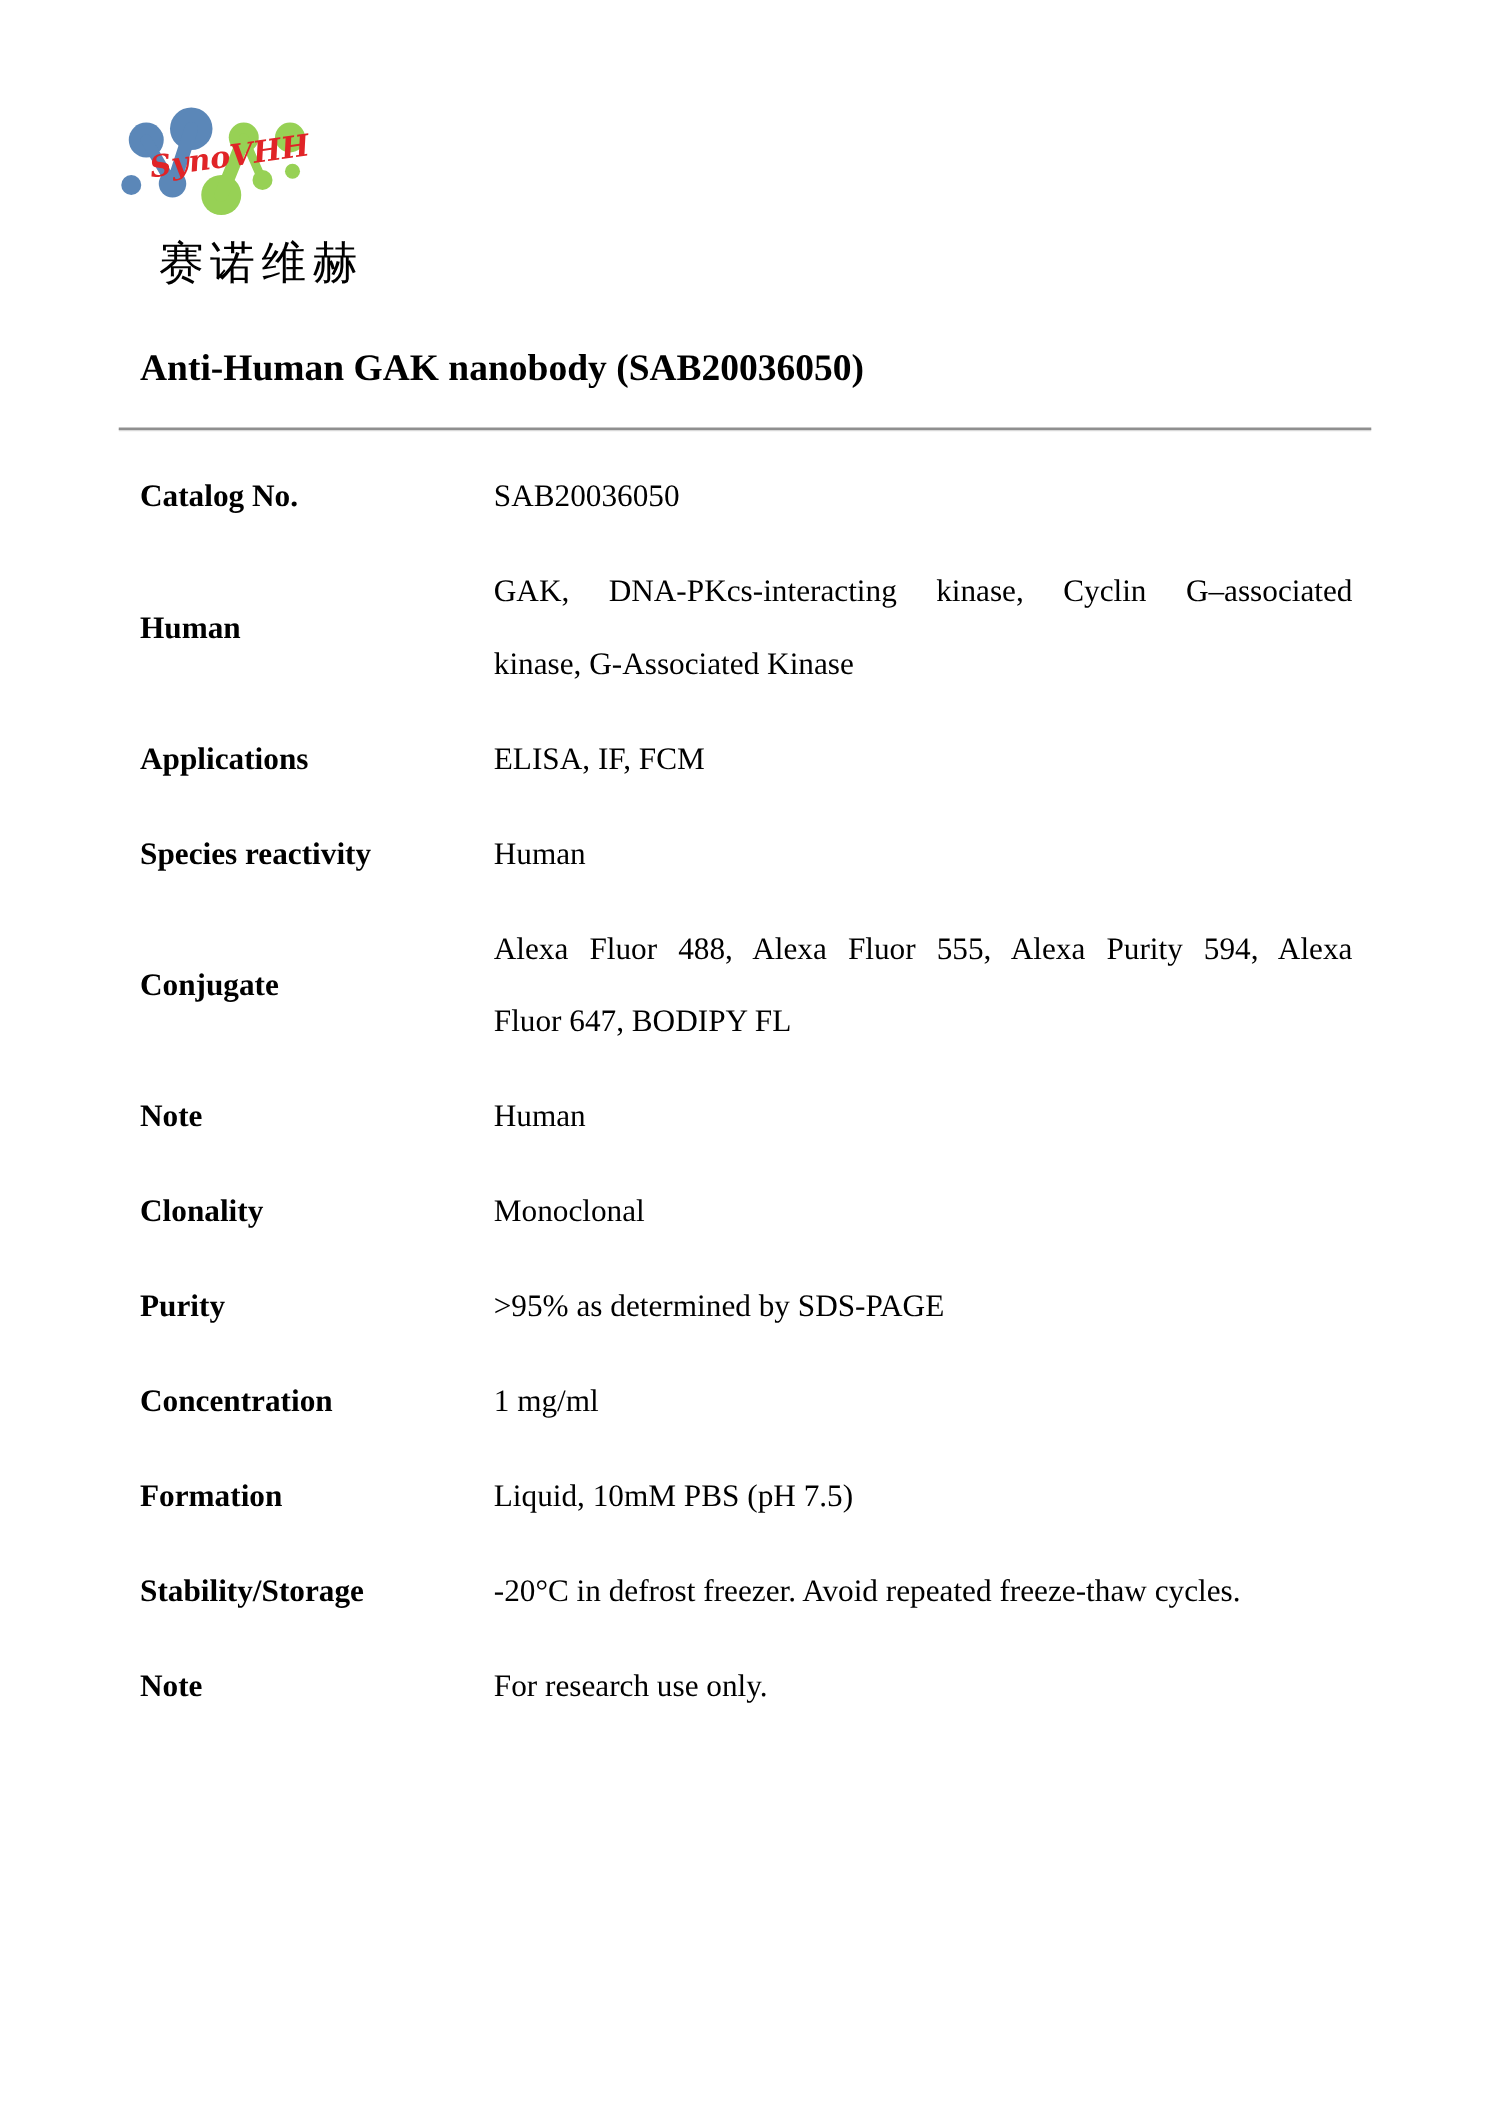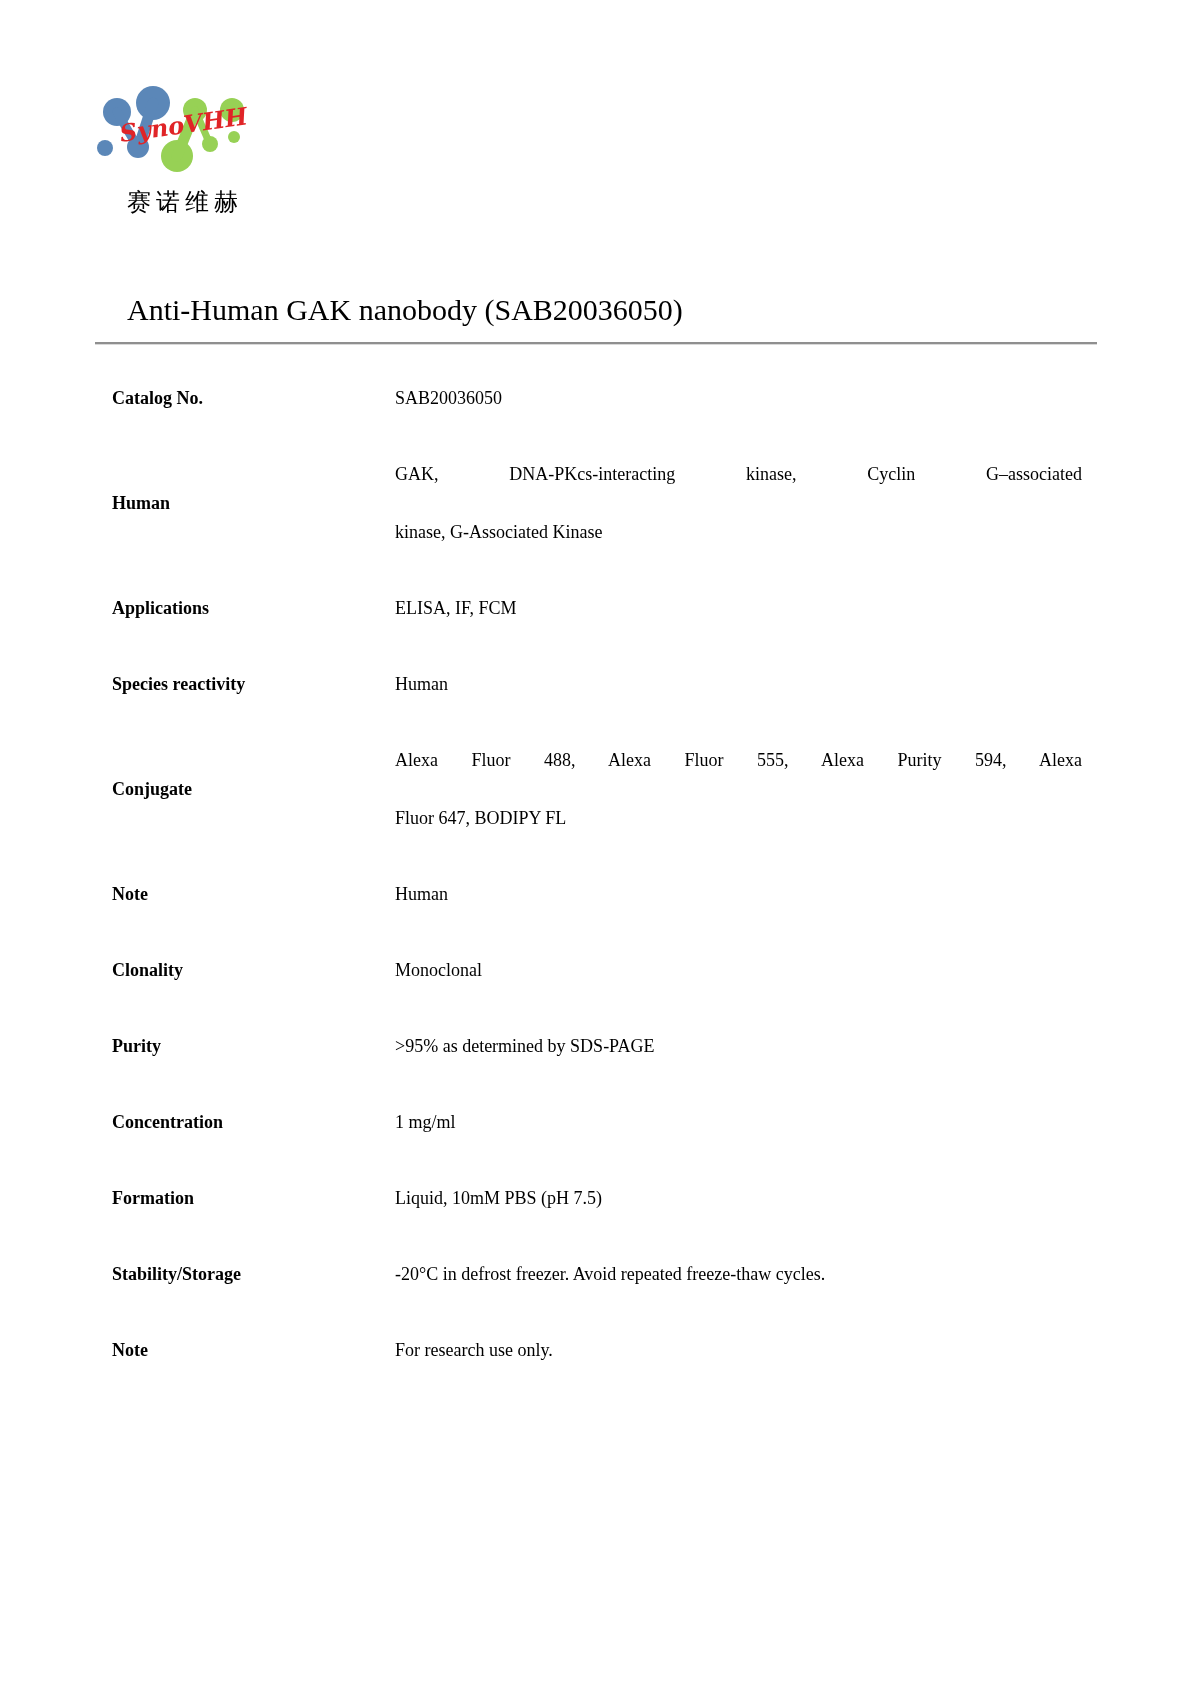--- a/index.html
+++ b/index.html
@@ -21,50 +21,50 @@
     left: 95px;
     top: 84px;
     width: 158px;
     height: 98px;
   }
   .logo-cn {
     position: absolute;
     left: 127px;
     top: 186px;
     font-family: "DejaVu Sans", sans-serif;
-    font-size: 24px;
+    font-size: 36px;
     letter-spacing: 5px;
     color: #000000;
     white-space: nowrap;
   }
   .title {
     position: absolute;
     left: 112px;
     top: 278px;
-    margin: 15px;
+    margin: 0;
     font-size: 30px;
-    font-weight: normal;
+    font-weight: bold;
     white-space: nowrap;
   }
   .rule {
     position: absolute;
     left: 95px;
     top: 342px;
     width: 1002px;
     height: 2px;
     background: #8f8f8f;
     box-shadow: 0 1px 0 #d9d9d9;
   }
   table.spec {
     position: absolute;
     left: 112px;
     top: 360px;
     width: 970px;
     border-collapse: collapse;
-    font-size: 18px;
+    font-size: 25px;
   }
   table.spec td {
     padding: 9px 0;
     vertical-align: middle;
   }
   td.lbl {
     width: 283px;
     font-weight: bold;
   }
   td.val {

